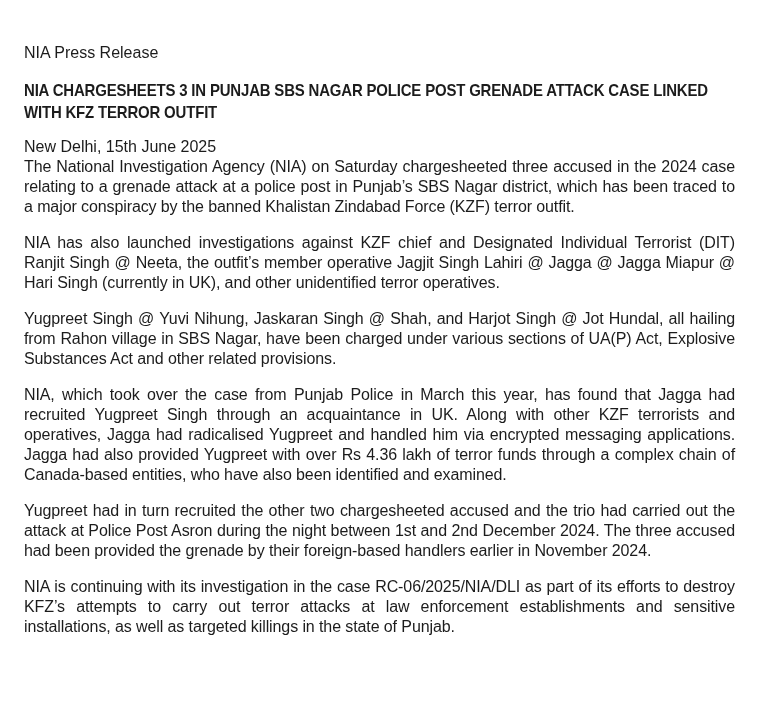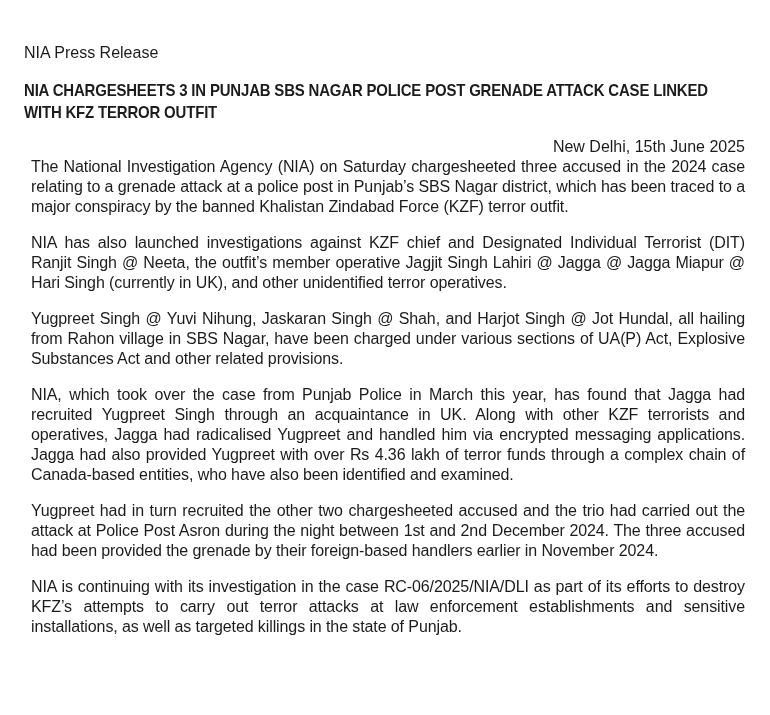--- a/index.html
+++ b/index.html
@@ -6,21 +6,21 @@
     margin: 0;
     padding: 0;
     background: #ffffff;
   }
   .page {
     position: relative;
     width: 770px;
     height: 715px;
     box-sizing: border-box;
     background: #ffffff;
-    padding: 44px 25px 0 24px;
+    padding: 44px 35px 0 24px;
     overflow: hidden;
     font-family: "Liberation Sans", "DejaVu Sans", sans-serif;
     color: #1c1c1c;
   }
   .kicker {
     font-size: 16px;
     line-height: 18px;
     font-weight: 400;
     margin: 0 0 18px 0;
   }
@@ -32,27 +32,26 @@
     margin: 0 0 13px 0;
     white-space: pre-line;
     transform: scaleX(0.88);
     transform-origin: left top;
     width: 820px;
   }
   .dateline {
     font-size: 16px;
     line-height: 20px;
     margin: 0;
-    text-align: right;
   }
   .body-paragraph {
     font-size: 16px;
     line-height: 20px;
     letter-spacing: -0.1px;
-    margin: 0 0 16px 7px;
+    margin: 0 0 16px 0;
     text-align: justify;
   }
 </style>
 </head>
 <body>
 
 <div class="page">
   <p class="kicker">NIA Press Release</p>
 
   <h1 class="headline">NIA CHARGESHEETS 3 IN PUNJAB SBS NAGAR POLICE POST GRENADE ATTACK CASE LINKED

